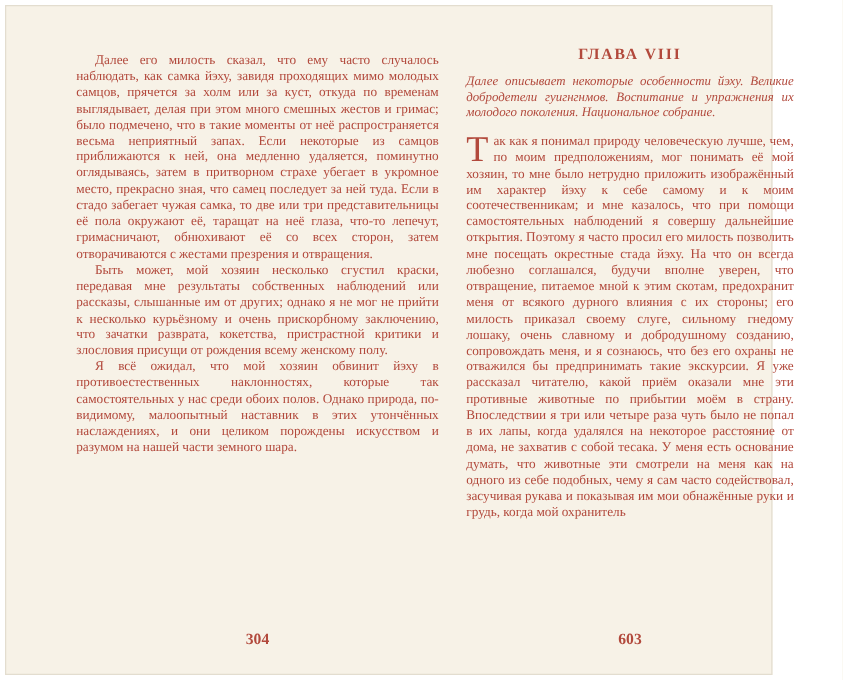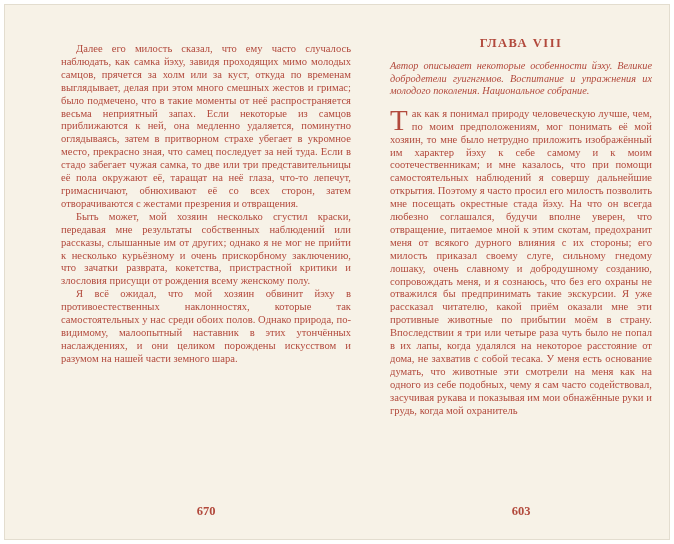--- a/index.html
+++ b/index.html
@@ -6,31 +6,31 @@
   html, body { margin: 0; padding: 0; }
   body {
     width: 674px; height: 544px;
     background: #ffffff;
     font-family: "Liberation Serif", "DejaVu Serif", serif;
     overflow: hidden;
   }
   .spread {
     position: absolute;
     left: 4px; top: 4px;
-    width: 666px; height: 536px;
+    width: 614px; height: 536px;
     background: #f7f2e7;
     border: 1px solid #e3ddcf;
   }
   .page {
     position: absolute;
     top: 0; height: 536px;
   }
   .page-left  { left: 56px;  width: 290px; }
   .page-right { left: 314px; width: 262px; }
-  .page-right { left: 368px; margin-left: 17px; }
+  .page-right { left: 368px; }
   .page-body {
     color: #b2493c;
     font-size: 10.6px;
     line-height: 12.9px;
     text-align: justify;
   }
   .page-left .page-body { padding-top: 38px; }
   .page-left .page-body p {
     margin: 0;
     text-indent: 15px;
@@ -80,23 +80,23 @@
 <body>
 
 <div class="spread">
 
   <div class="page page-left">
     <div class="page-body">
       <p>Далее его милость сказал, что ему часто случалось наблюдать, как самка йэху, завидя проходящих мимо молодых самцов, прячется за холм или за куст, откуда по временам выглядывает, делая при этом много смешных жестов и гримас; было подмечено, что в такие моменты от неё распространяется весьма неприятный запах. Если некоторые из самцов приближаются к ней, она медленно удаляется, поминутно оглядываясь, затем в притворном страхе убегает в укромное место, прекрасно зная, что самец последует за ней туда. Если в стадо забегает чужая самка, то две или три представительницы её пола окружают её, таращат на неё глаза, что-то лепечут, гримасничают, обнюхивают её со всех сторон, затем отворачиваются с жестами презрения и отвращения.</p>
       <p>Быть может, мой хозяин несколько сгустил краски, передавая мне результаты собственных наблюдений или рассказы, слышанные им от других; однако я не мог не прийти к несколько курьёзному и очень прискорбному заключению, что зачатки разврата, кокетства, пристрастной критики и злословия присущи от рождения всему женскому полу.</p>
       <p>Я всё ожидал, что мой хозяин обвинит йэху в противоестественных наклонностях, которые так самостоятельных у нас среди обоих полов. Однако природа, по-видимому, малоопытный наставник в этих утончённых наслаждениях, и они целиком порождены искусством и разумом на нашей части земного шара.</p>
     </div>
-    <div class="page-number">670</div>
+    <div class="page-number">304</div>
   </div>
 
   <div class="page page-right">
     <h2 class="chapter-title">ГЛАВА VIII</h2>
-    <p class="chapter-summary">Автор описывает некоторые особенности йэху. Великие добродетели гуигнгнмов. Воспитание и упражнения их молодого поколения. Национальное собрание.</p>
+    <p class="chapter-summary">Далее описывает некоторые особенности йэху. Великие добродетели гуигнгнмов. Воспитание и упражнения их молодого поколения. Национальное собрание.</p>
     <p class="chapter-body"><span class="dropcap">Т</span><span>ак как я понимал природу человеческую лучше, чем, по моим предположениям, мог понимать её мой хозяин, то мне было нетрудно приложить изображённый им характер йэху к себе самому и к моим соотечественникам; и мне казалось, что при помощи самостоятельных наблюдений я совершу дальнейшие открытия. Поэтому я часто просил его милость позволить мне посещать окрестные стада йэху. На что он всегда любезно соглашался, будучи вполне уверен, что отвращение, питаемое мной к этим скотам, предохранит меня от всякого дурного влияния с их стороны; его милость приказал своему слуге, сильному гнедому лошаку, очень славному и добродушному созданию, сопровождать меня, и я сознаюсь, что без его охраны не отважился бы предпринимать такие экскурсии. Я уже рассказал читателю, какой приём оказали мне эти противные животные по прибытии моём в страну. Впоследствии я три или четыре раза чуть было не попал в их лапы, когда удалялся на некоторое расстояние от дома, не захватив с собой тесака. У меня есть основание думать, что животные эти смотрели на меня как на одного из себе подобных, чему я сам часто содействовал, засучивая рукава и показывая им мои обнажённые руки и грудь, когда мой охранитель</span></p>
     <div class="page-number">603</div>
   </div>
 
 </div>
 
 </body></html>

